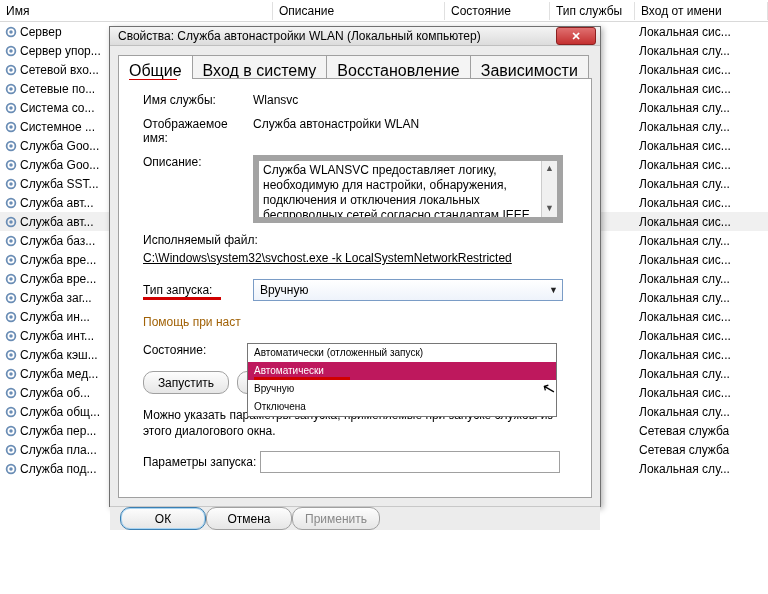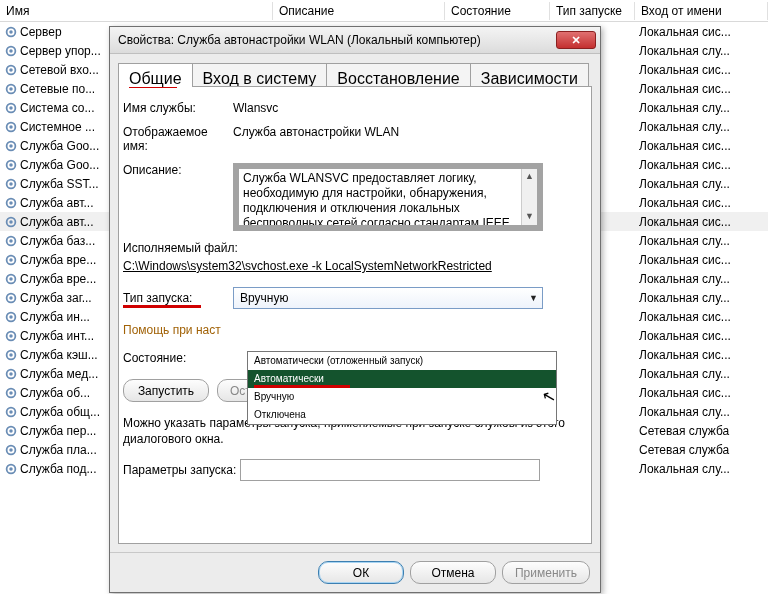--- a/index.html
+++ b/index.html
@@ -50,21 +50,21 @@
   .gear-icon svg{width:14px;height:14px;}
   .start-trunc { color:#000; padding-left:0; }
   .selected-bg { background: #f0f0f0; }
 
   
   .dialog {
     position: absolute;
     left: 109px;
     top: 26px;
     width: 492px;
-    height: 567px;
+    height: 481px;
     background: #ececec;
     border: 1px solid #707070;
     box-shadow: 2px 2px 6px rgba(0,0,0,0.3);
     display:flex;flex-direction:column;
   }
   .titlebar {
     height: 27px;
     background: linear-gradient(#f4f4f4,#dcdcdc);
     display:flex;align-items:center;
     padding:0 4px 0 8px;
@@ -82,21 +82,21 @@
   .tab-strip { display:flex; height:24px; position:relative; }
   .tab {
     padding:6px 10px; border:1px solid #a0a0a0;
     background:#f4f4f4; margin-right:-1px;
     border-bottom:none; position:relative;top:1px;
     font-size:16px;
   }
   .tab.active { background:#fff; z-index:2; }
   .tab-panel {
     flex:1; background:#fff; border:1px solid #a0a0a0;
-    padding:14px 4px; position:relative;
+    padding:14px 24px; position:relative;
     display:flex;flex-direction:column;
   }
   .red-underline {
     position:absolute;height:3px;background:#d00000;
   }
   .form-row { display:flex; margin-bottom:10px; align-items:flex-start; }
   .form-label { width:110px; flex-shrink:0; }
   .form-value { flex:1; }
   .desc-box {
     border:6px solid #a3a3a3; padding:2px 4px;
@@ -117,52 +117,52 @@
     justify-content:space-between;
   }
   .combo .arrow{font-size:9px;color:#222;}
   .dropdown-list {
     position:absolute;
     left:128px; top:264px;
     width:310px;
     border:1px solid #767676;background:#fff;z-index:5;
   }
   .dropdown-list .opt{padding:1px 6px;font-size:10px;line-height:16px;}
-  .dropdown-list .opt.hl{background:#14532d;color:#fff;}
+  .dropdown-list .opt.hl{background:#be185d;color:#fff;}
   .cursor-arrow{
     position:absolute;left:423px;top:300px;z-index:6;
     font-size:16px;transform:rotate(-15deg);
     pointer-events:none;
   }
   .link { color:#a16207; }
   .btn {
     height:23px;border:1px solid #a0a0a0;border-radius:10px;
     background:linear-gradient(#fdfdfd,#e6e6e6);
     padding:0 12px;font-size:12px;min-width:86px;
   }
   .btn.disabled{color:#888;}
   .btn.default{border:1px solid #3c7fb1;box-shadow:0 0 0 1px #a8d4f2 inset;}
   .ctrl-btn-row{display:flex;gap:8px;margin-top:4px;}
   .param-input{
     border:1px solid #a0a0a0;height:22px;width:300px;
     background:#fff;margin-left:4px;
   }
   .dlg-footer{
-    height:40px;display:flex;align-items:center;justify-content:flex-end;
-    gap:6px;padding:0 10px;background:#ececec;border-top:1px solid #c8c8c8;
+    height:40px;display:flex;align-items:center;justify-content:flex-start;
+    padding:0 10px;background:#ececec;border-top:1px solid #c8c8c8;
   }
 </style>
 </head>
 <body>
 
 <div class="list-header">
   <div class="col c-name">Имя</div>
   <div class="col c-desc">Описание</div>
   <div class="col c-state">Состояние</div>
-  <div class="col c-start">Тип запуске</div>
+  <div class="col c-start">Тип службы</div>
   <div class="col c-logon">Вход от имени</div>
 </div>
 <div id="list-body">
     <div class="list-row">
       <div class="cell cell-name">
         <span class="gear-icon"><svg viewBox="0 0 16 16">
             <circle cx="8" cy="8" r="5" fill="none" stroke="#6a8db5" stroke-width="2"></circle>
             <circle cx="8" cy="8" r="2" fill="#6a8db5"></circle>
           </svg></span>
         <span>Сервер</span>

